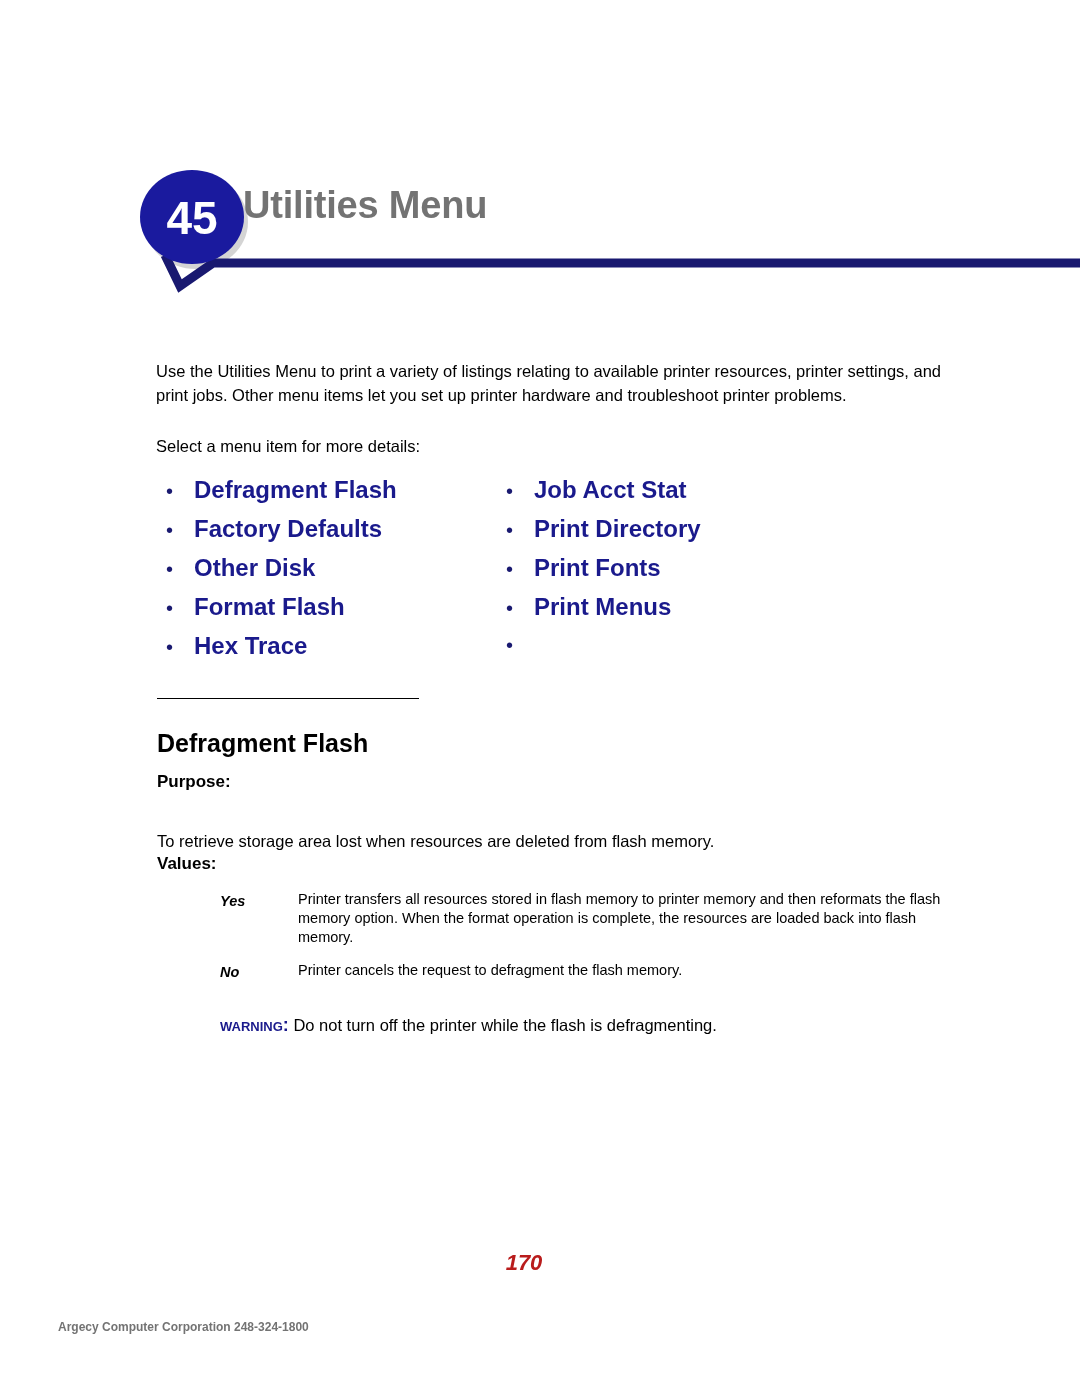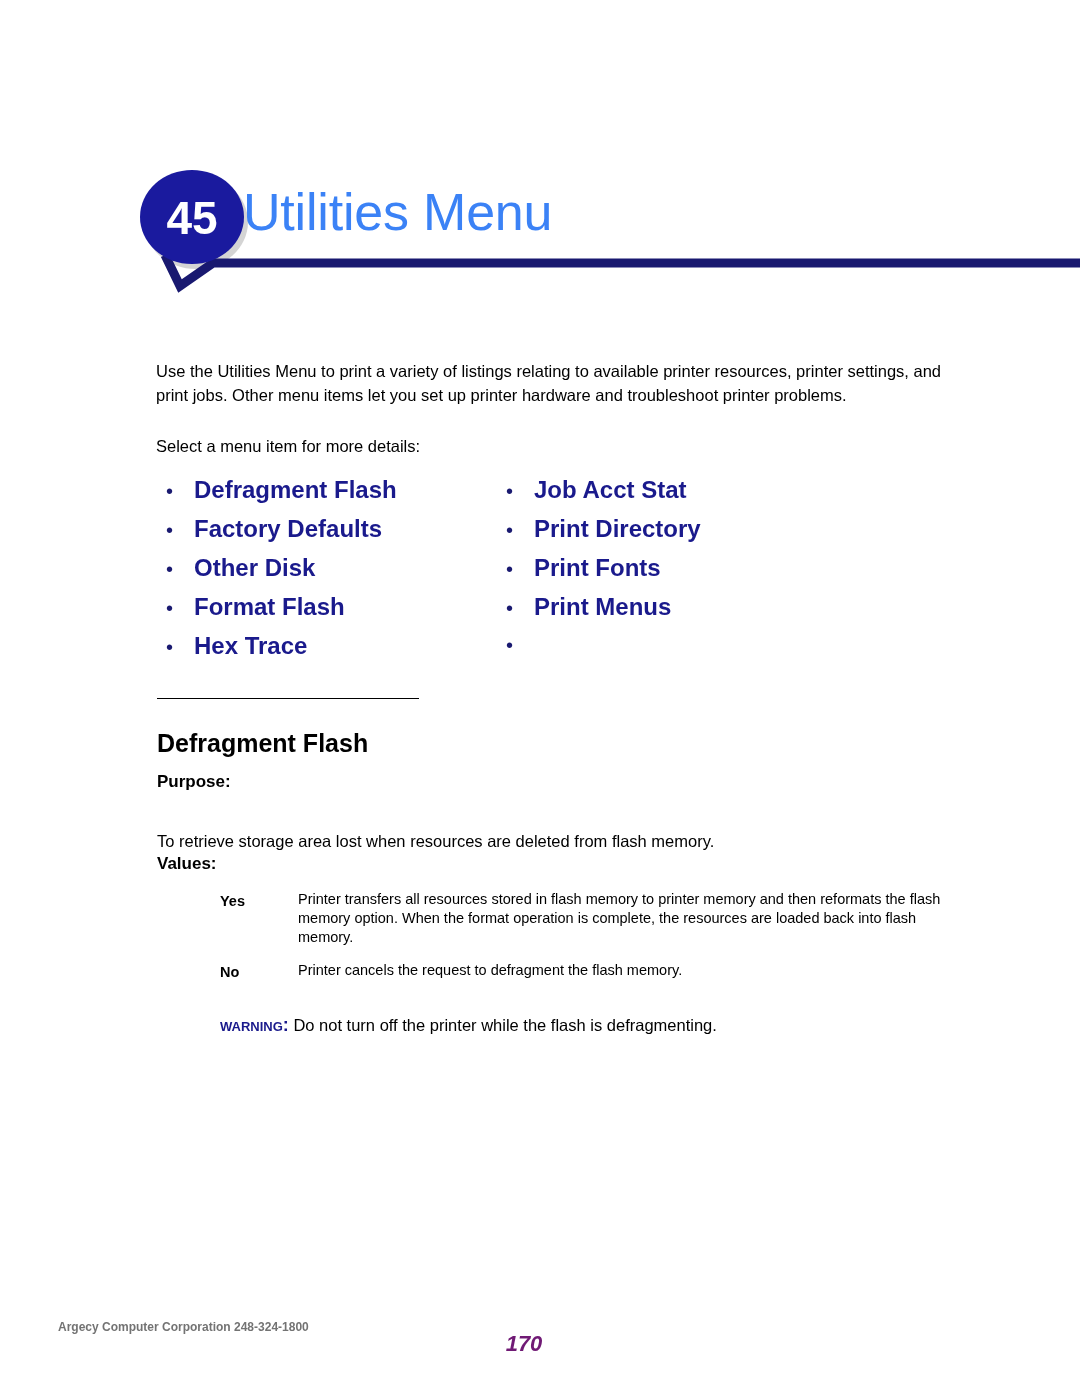--- a/index.html
+++ b/index.html
@@ -37,23 +37,23 @@
     left: 0;
     top: 0;
     width: 1080px;
     height: 145px;
     display: block;
   }
   .chapter-title {
     position: absolute;
     left: 243px;
     top: 26px;
-    font-size: 52px;
-    font-weight: normal;
-    color: #3b82f6;
+    font-size: 38px;
+    font-weight: bold;
+    color: #737373;
     letter-spacing: -0.2px;
     white-space: nowrap;
     line-height: 1;
   }
 
   
   .intro {
     position: absolute;
     left: 156px;
     top: 342px;
@@ -168,20 +168,21 @@
     display: flex;
     align-items: flex-start;
     margin-bottom: 14px;
   }
   .value-name {
     flex: 0 0 78px;
     font-size: 14.5px;
     font-weight: bold;
     line-height: 22px;
     color: #000000;
+    font-style: italic;
   }
   .value-desc {
     flex: 1 1 auto;
     font-size: 14.5px;
     line-height: 19px;
     color: #000000;
   }
 
   
   .warning-line {
@@ -198,27 +199,27 @@
     color: #1a1a8c;
     font-variant: small-caps;
     text-transform: lowercase;
     font-size: 18px;
   }
 
   
   .page-number {
     position: absolute;
     left: 0;
-    top: 1331px;
+    top: 1250px;
     width: 1048px;
     text-align: center;
     font-size: 22px;
     font-weight: bold;
     font-style: italic;
-    color: #701a75;
+    color: #b91c1c;
   }
   .footer-watermark {
     position: absolute;
     left: 58px;
     top: 1320px;
     font-size: 12px;
     font-weight: bold;
     color: #737373;
     white-space: nowrap;
   }

